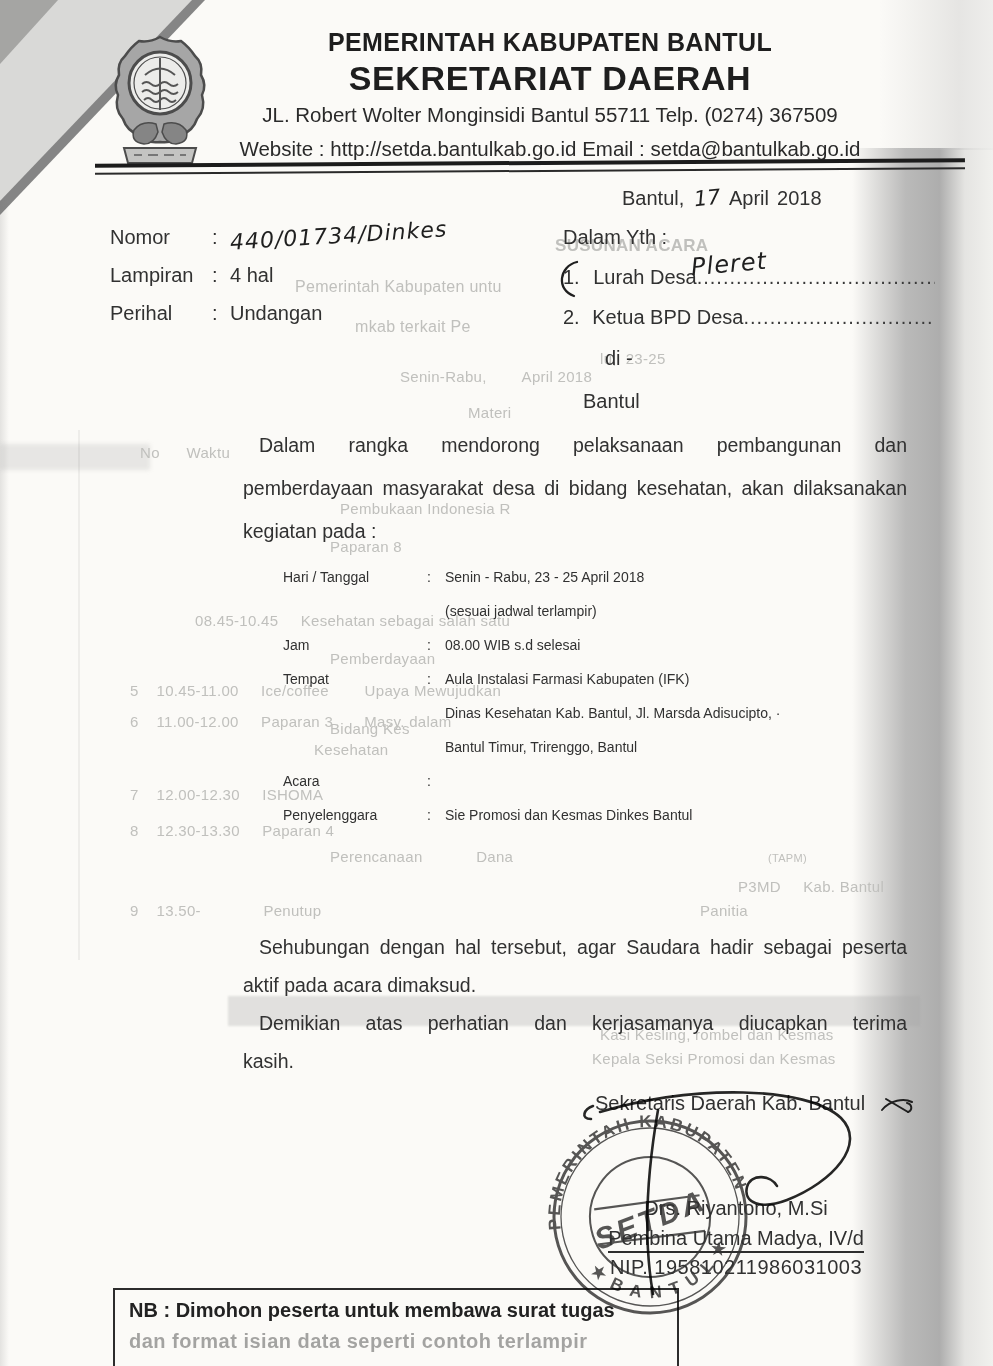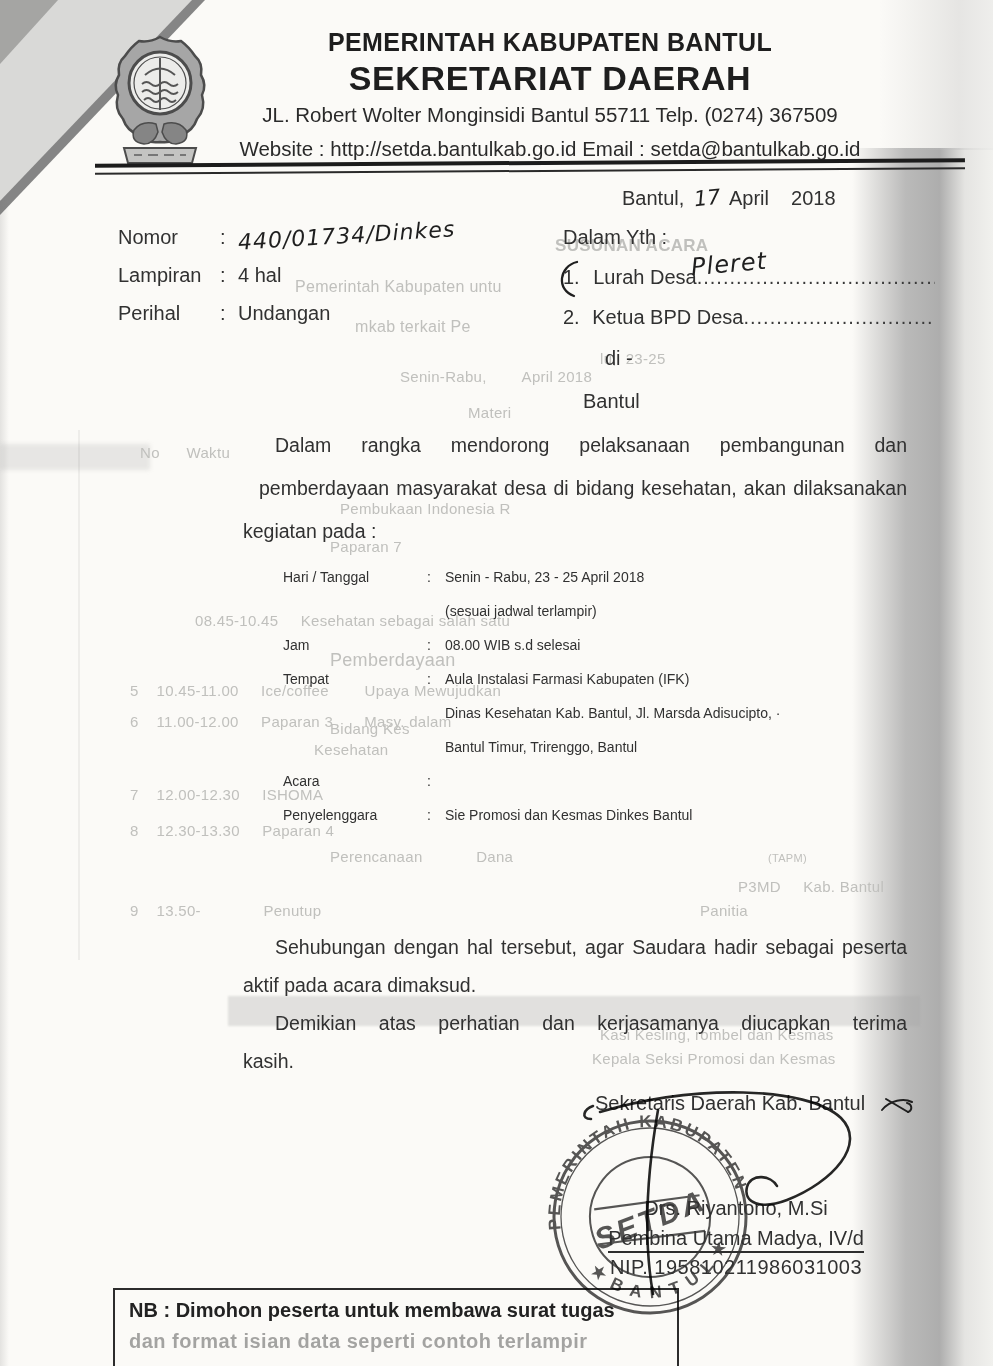--- a/index.html
+++ b/index.html
@@ -39,40 +39,40 @@
   .lh-gov  { font-size:25px; font-weight:bold; letter-spacing:.4px; }
   .lh-dept { font-size:34px; font-weight:bold; letter-spacing:.6px; margin-top:2px; }
   .lh-addr { font-size:20.5px; margin-top:5px; color:#2a2a2a; }
   .lh-web  { font-size:20.5px; margin-top:10px; color:#2a2a2a; }
   .logo { position:absolute; left:104px; top:32px; }
   .rule { position:absolute; left:95px; top:161px; width:870px; transform:rotate(-0.35deg); }
   .rule .r1 { height:4px; background:#1c1c1c; }
   .rule .r2 { height:2px; background:#2a2a2a; margin-top:5px; }
   
   .dateline { position:absolute; left:622px; top:186px; font-size:20px; display:flex; align-items:baseline; }
-  .meta { position:absolute; left:110px; top:226px; font-size:20px;margin-left:8px; }
+  .meta { position:absolute; left:110px; top:226px; font-size:20px; }
   .meta .mrow { display:flex; height:38px; align-items:flex-start; }
   .meta .mlabel { width:102px; }
   .meta .msep { width:18px; }
   .hw { font-family:"DejaVu Sans", sans-serif; font-style:italic; color:#1f1f1f; }
   .hw-day { font-size:21px; display:inline-block; transform:rotate(-6deg); margin:0 8px 0 10px; }
   .hw-nomor { font-size:22px; display:inline-block; transform:rotate(-3.5deg) translateY(-3px); letter-spacing:1px; }
   .recipient { position:absolute; left:563px; top:226px; font-size:20px; }
   .rec-item { position:relative; margin-top:17px; white-space:nowrap; }
   .rec-dots { display:inline-block; overflow:hidden; vertical-align:bottom; letter-spacing:1px; color:#3a3a3a; }
   .dots1 { width:238px; } .dots2 { width:192px; }
   .hw-pleret { position:absolute; left:128px; top:-16px; font-size:24px; transform:rotate(-5deg); letter-spacing:1px; }
   .circ-one { position:absolute; left:-10px; top:-8px; }
   .rec-di { margin-top:18px; margin-left:42px; }
   .rec-city { margin-top:20px; margin-left:20px; }
   
   .para { position:absolute; left:243px; width:664px; font-size:19.5px; }
   .p-open { top:424px; line-height:43px; }
   .p-close { top:928px; line-height:38px; }
-  .jline { text-align:justify; text-align-last:justify;margin-left:16px; }
+  .jline { text-align:justify; text-align-last:justify; }
   .lline { text-align:left; }
   .indent { padding-left:16px; }
   .details { position:absolute; left:283px; top:560px; width:640px; font-size:14px; line-height:34px; }
   .drow { display:flex; }
   .dlabel { width:144px; flex:none; }
   .dsep { width:18px; flex:none; }
   .dvalue { flex:1; }
   
   .sig-title { position:absolute; left:595px; top:1092px; font-size:20px; white-space:nowrap; }
   .paraf { display:inline-block; vertical-align:middle; margin-left:8px; }
@@ -103,23 +103,23 @@
 
   <div>
     <span class="ghost" style="left:555px;top:236px;font-size:17px;font-weight:bold">SUSUNAN ACARA</span>
     <span class="ghost" style="left:295px;top:278px;font-size:16px">Pemerintah Kabupaten untu</span>
     <span class="ghost" style="left:355px;top:318px;font-size:16px">mkab terkait Pe</span>
     <span class="ghost" style="left:600px;top:350px;font-size:15px">lu,  23-25</span>
     <span class="ghost" style="left:400px;top:368px;font-size:15px">Senin-Rabu,        April 2018</span>
     <span class="ghost" style="left:468px;top:404px;font-size:15px">Materi</span>
     <span class="ghost" style="left:140px;top:444px;font-size:15px">No      Waktu</span>
     <span class="ghost" style="left:340px;top:500px;font-size:15px">Pembukaan Indonesia R</span>
-    <span class="ghost" style="left:330px;top:538px;font-size:15px">Paparan 7</span>
+    <span class="ghost" style="left:330px;top:538px;font-size:15px">Paparan 8</span>
     <span class="ghost" style="left:195px;top:612px;font-size:15px">08.45-10.45     Kesehatan sebagai salah satu</span>
-    <span class="ghost" style="left:330px;top:650px;font-size:18px">Pemberdayaan</span>
+    <span class="ghost" style="left:330px;top:650px;font-size:15px">Pemberdayaan</span>
     <span class="ghost" style="left:130px;top:682px;font-size:15px">5    10.45-11.00     Ice/coffee        Upaya Mewujudkan</span>
     <span class="ghost" style="left:130px;top:713px;font-size:15px">6    11.00-12.00     Paparan 3       Masy. dalam</span>
     <span class="ghost" style="left:314px;top:741px;font-size:15px">Kesehatan</span>
     <span class="ghost" style="left:330px;top:720px;font-size:15px">Bidang Kes</span>
     <span class="ghost" style="left:130px;top:786px;font-size:15px">7    12.00-12.30     ISHOMA</span>
     <span class="ghost" style="left:130px;top:822px;font-size:15px">8    12.30-13.30     Paparan 4</span>
     <span class="ghost" style="left:330px;top:848px;font-size:15px">Perencanaan            Dana</span>
     <span class="ghost" style="left:768px;top:852px;font-size:11px">(TAPM)</span>
     <span class="ghost" style="left:738px;top:878px;font-size:15px">P3MD     Kab. Bantul</span>
     <span class="ghost" style="left:130px;top:902px;font-size:15px">9    13.50-              Penutup</span>
@@ -160,21 +160,21 @@
   </div>
   <div class="rule">
       <div class="r1"></div>
       <div class="r2"></div>
     </div>
 
   <div class="dateline">
     <span>Bantul,</span>
     <span class="hw hw-day">17</span>
     <span>April</span>
-    <span style="margin-left:22px">2018</span>
+    <span style="margin-left:8px">2018</span>
   </div>
 
   <div class="meta">
     <div class="mrow">
       <span class="mlabel">Nomor</span>
       <span class="msep">:</span>
       <span class="hw hw-nomor">440/01734/Dinkes</span>
     </div>
     <div class="mrow">
       <span class="mlabel">Lampiran</span>

